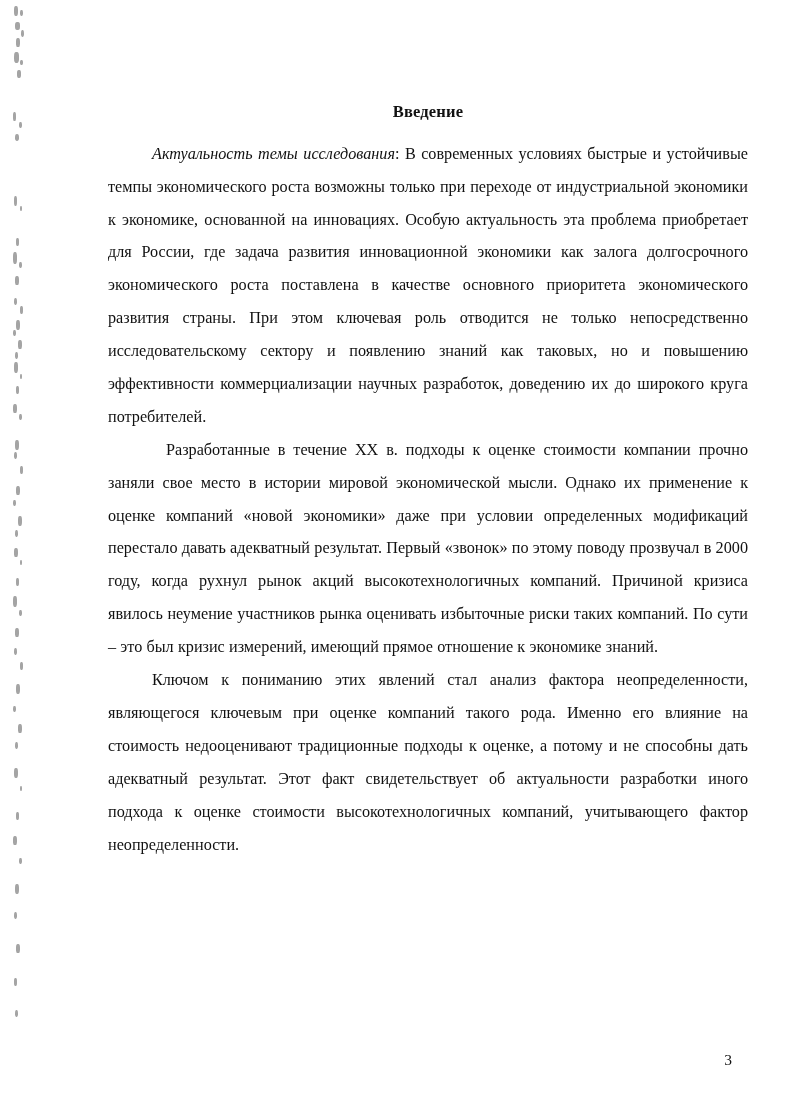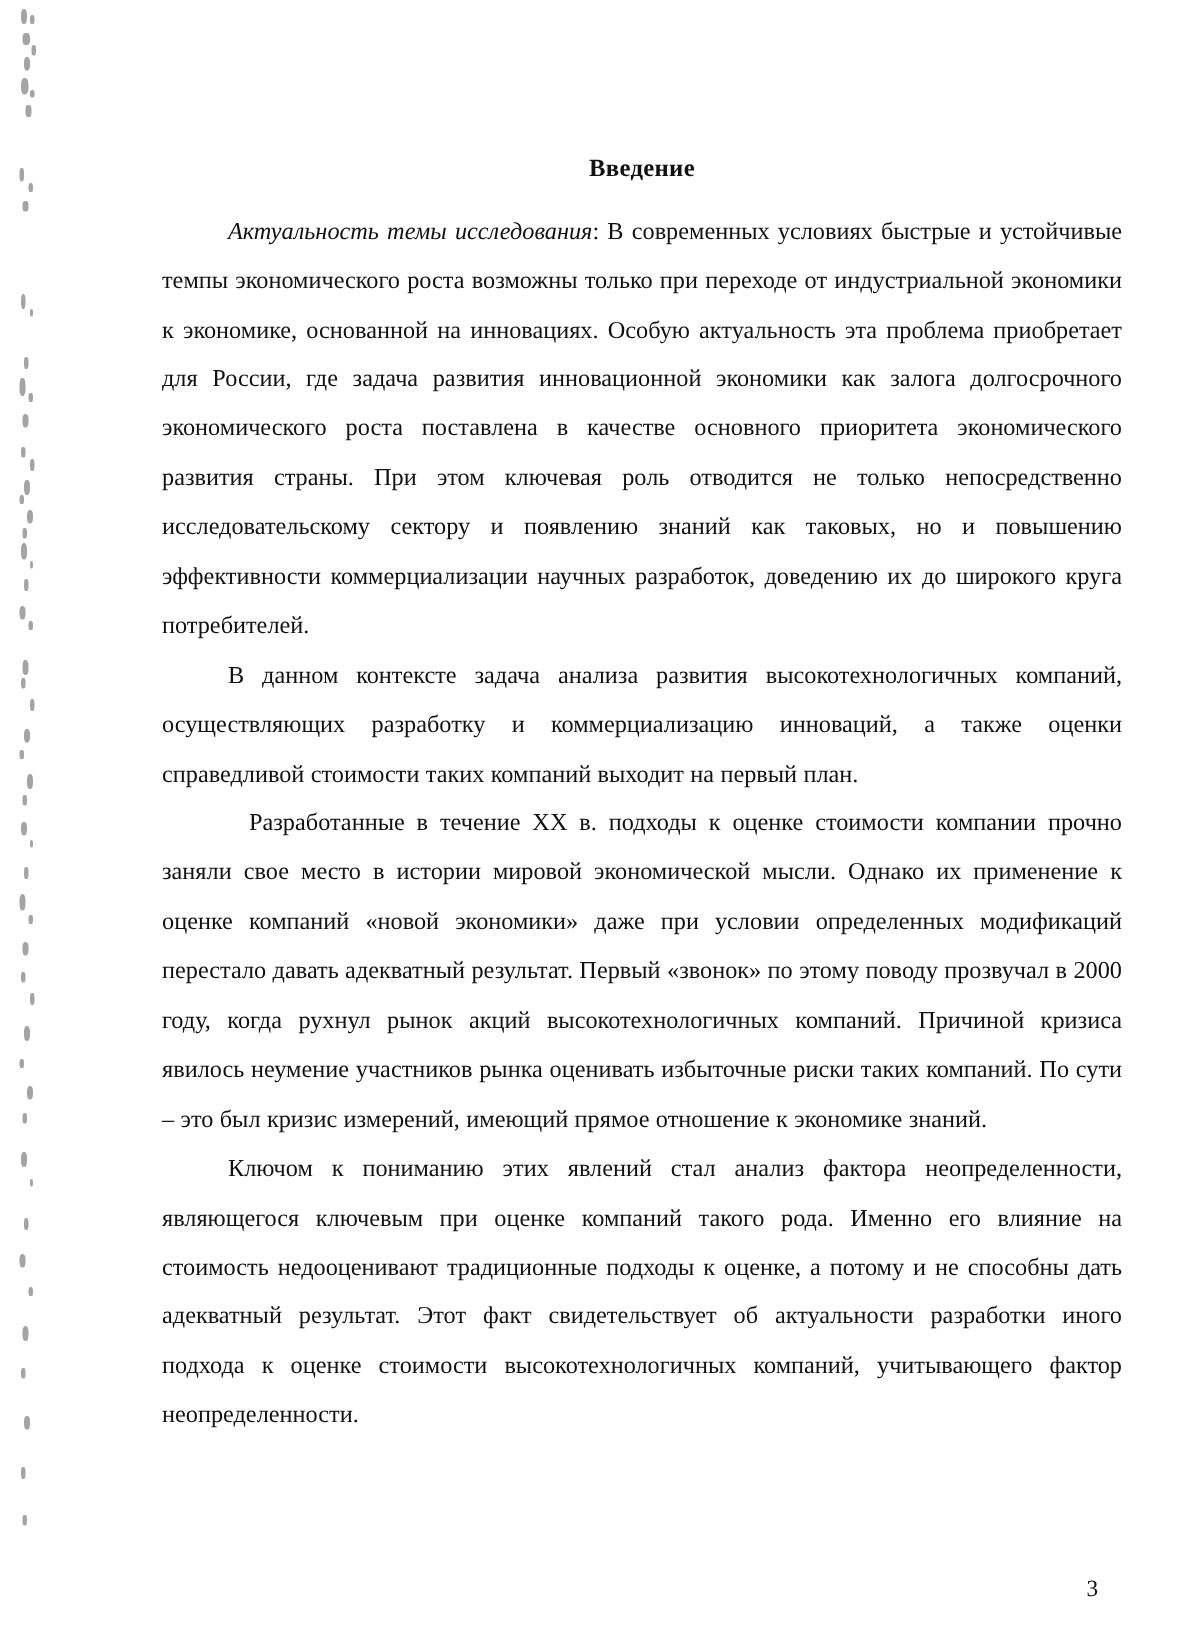--- a/index.html
+++ b/index.html
@@ -146,23 +146,20 @@
     </div>
 
   <div class="content">
 
     <h1 class="doc-title">Введение</h1>
 
     <p class="para">
       <span class="run-italic">Актуальность темы исследования</span><span>: В современных условиях быстрые и устойчивые темпы экономического роста возможны только при переходе от индустриальной экономики к экономике, основанной на инновациях. Особую актуальность эта проблема приобретает для России, где задача развития инновационной экономики как залога долгосрочного экономического роста поставлена в качестве основного приоритета экономического развития страны. При этом ключевая роль отводится не только непосредственно исследовательскому сектору и появлению знаний как таковых, но и повышению эффективности коммерциализации научных разработок, доведению их до широкого круга потребителей.</span>
     </p>
 
-    <p class="para">
-      <span>В данном контексте задача анализа развития высокотехнологичных компаний, осуществляющих разработку и коммерциализацию инноваций, а также оценки справедливой стоимости таких компаний выходит на первый план.</span>
-    </p>
 
     <p class="para wide-indent">
       <span>Разработанные в течение XX в. подходы к оценке стоимости компании прочно заняли свое место в истории мировой экономической мысли. Однако их применение к оценке компаний «новой экономики» даже при условии определенных модификаций перестало давать адекватный результат. Первый «звонок» по этому поводу прозвучал в 2000 году, когда рухнул рынок акций высокотехнологичных компаний. Причиной кризиса явилось неумение участников рынка оценивать избыточные риски таких компаний. По сути – это был кризис измерений, имеющий прямое отношение к экономике знаний.</span>
     </p>
 
     <p class="para">
       <span>Ключом к пониманию этих явлений стал анализ фактора неопределенности, являющегося ключевым при оценке компаний такого рода. Именно его влияние на стоимость недооценивают традиционные подходы к оценке, а потому и не способны дать адекватный результат. Этот факт свидетельствует об актуальности разработки иного подхода к оценке стоимости высокотехнологичных компаний, учитывающего фактор неопределенности.</span>
     </p>
 
   </div>

